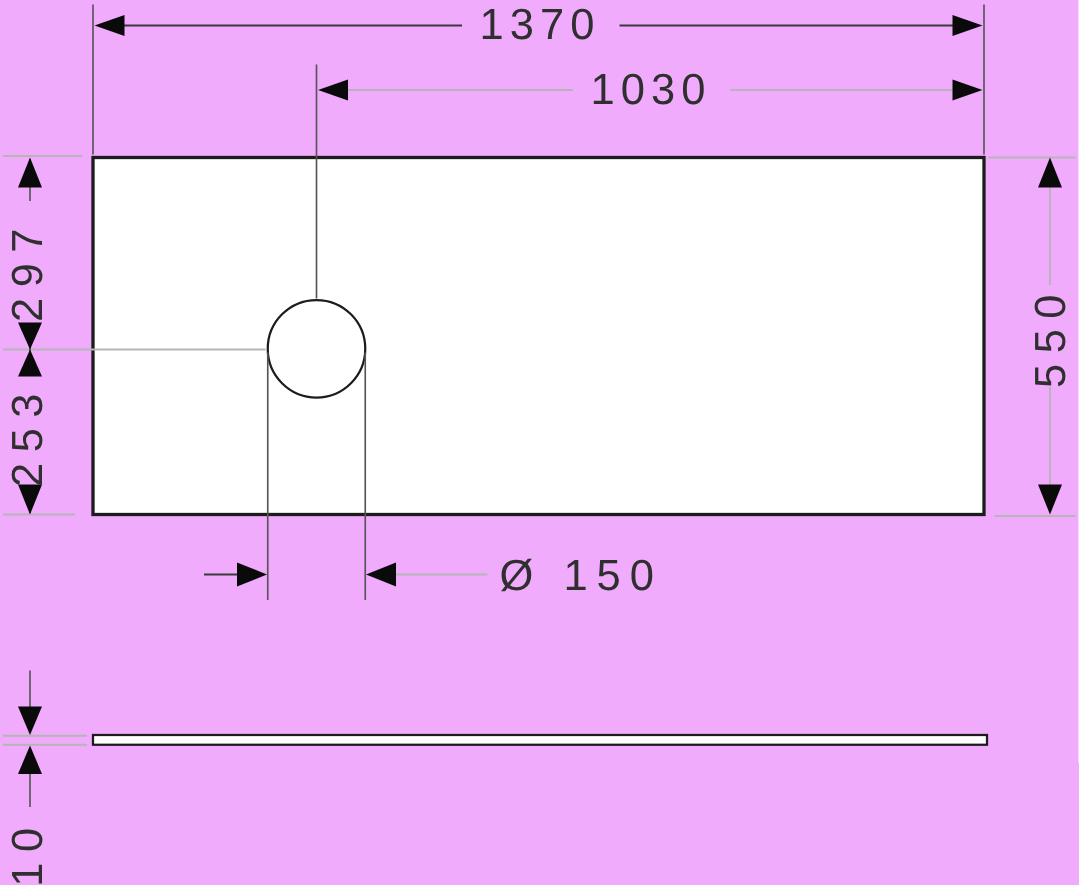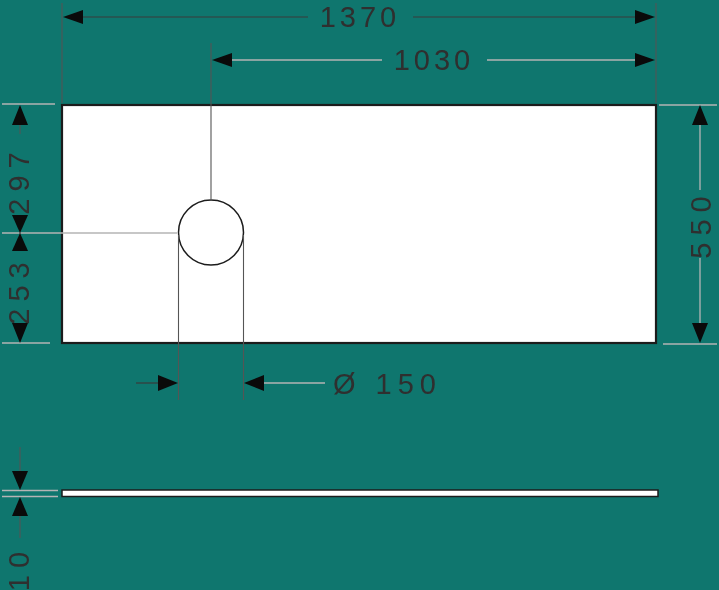--- a/index.html
+++ b/index.html
@@ -4,21 +4,21 @@
 <style>
   html, body {
     margin: 0;
     padding: 0;
     background: #ffffff;
   }
   .stage {
     position: relative;
     width: 719px;
     height: 590px;
-    background: #0f766e;
+    background: #f0abfc;
     overflow: hidden;
   }
   svg {
     display: block;
   }
   text.dim-label {
     font-family: "Liberation Sans", "DejaVu Sans", sans-serif;
     font-size: 29px;
     fill: #2f2f2f;
     letter-spacing: 4px;

